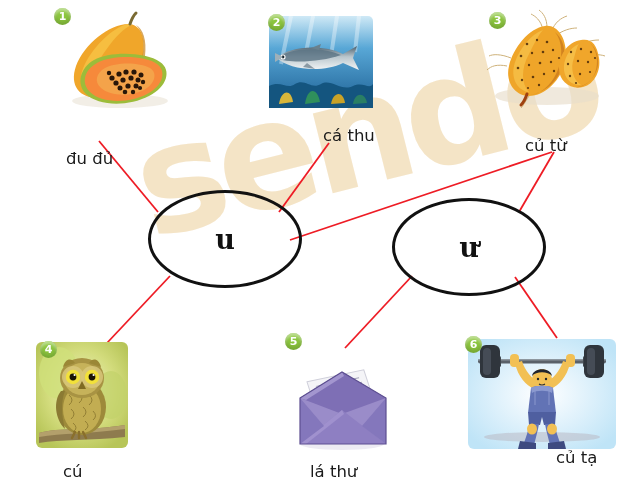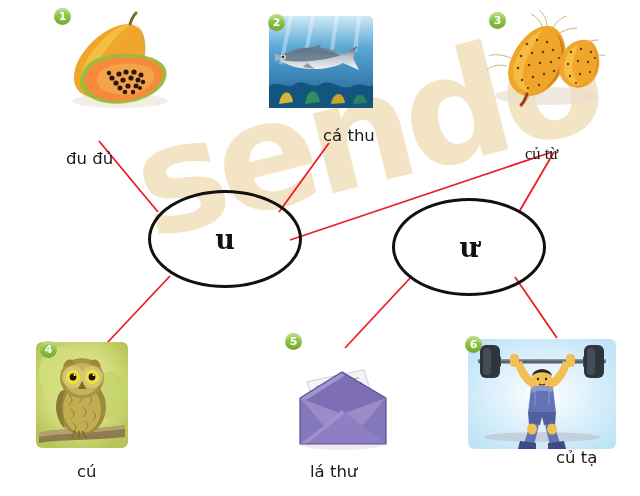--- a/index.html
+++ b/index.html
@@ -273,21 +273,21 @@
             <circle cx="103" cy="54" r="1.2"></circle>
           <circle cx="110" cy="50" r="1.1"></circle>
             <circle cx="85" cy="68" r="1.2"></circle>
             <circle cx="95" cy="66" r="1.2"></circle>
           <circle cx="105" cy="64" r="1.1"></circle>
             <circle cx="91" cy="75" r="1.1"></circle>
         </g>
       </svg>
     </div>
   </div>
-  <div class="label" style="left:525px; top:144px;font-family:Liberation Serif, serif;">củ từ</div>
+  <div class="label" style="left:525px; top:136px;">củ từ</div>
 
   <div class="card" style="left:27px; top:333px; width:110px; height:122px;">
     <div class="badge" style="left:13px; top:8px;">4</div>
     <div class="pic">
       <svg class="illus" viewBox="0 0 110 122">
         <defs>
           <radialGradient id="owlbg" cx="50%" cy="45%" r="62%">
             <stop offset="0%" stop-color="#f0f3c4"></stop>
             <stop offset="60%" stop-color="#d3dc7d"></stop>
             <stop offset="100%" stop-color="#b7c558"></stop>
@@ -330,21 +330,21 @@
         <circle cx="65" cy="44" r="3.4" fill="#1b1405"></circle>
         <circle cx="47.6" cy="42" r="1.1" fill="#ffffff"></circle>
         <circle cx="66.6" cy="42" r="1.1" fill="#ffffff"></circle>
 
         <path d="M55 48 L51 56 L59 56 Z" fill="#7f6a22"></path>
 
         <path d="M48 99 l-3 6 M52 99 l0 6 M56 99 l3 6" stroke="#8a6f2c" stroke-width="2.4" stroke-linecap="round"></path>
       </svg>
     </div>
   </div>
-  <div class="label" style="left:77px; top:462px;">cú</div>
+  <div class="label" style="left:63px; top:462px;">cú</div>
 
   <div class="card" style="left:286px; top:352px; width:110px; height:104px;">
     <div class="badge" style="left:-1px; top:-19px;">5</div>
     <div class="pic">
       <svg class="illus" viewBox="0 0 110 104">
         <ellipse cx="56" cy="92" rx="42" ry="6" fill="#e6e3ee" opacity=".7"></ellipse>
 
         <g transform="rotate(-10 56 44)">
           <path d="M24 24 L82 22 L86 50 L28 54 Z" fill="#f4f4f7" stroke="#cfcfda" stroke-width="1"></path>
           <g stroke="#8e8ea8" stroke-width="1" opacity=".8">

